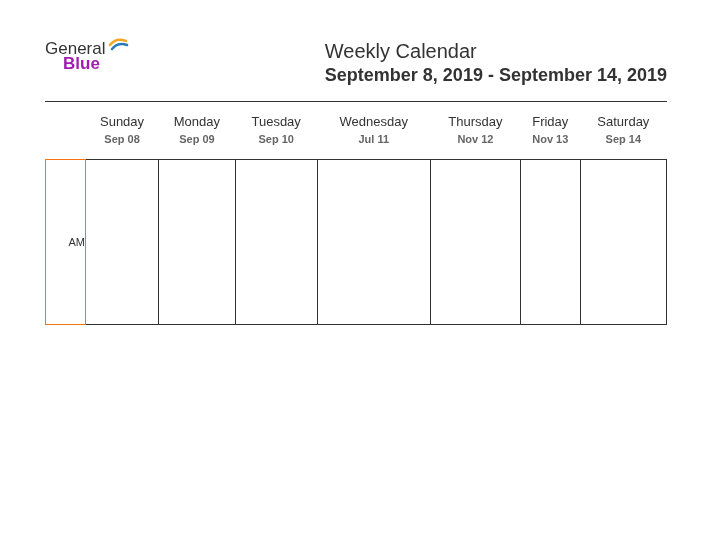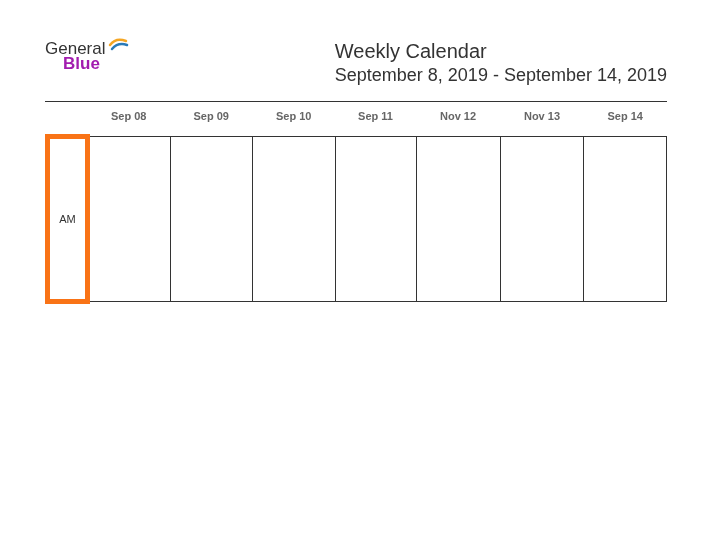--- a/index.html
+++ b/index.html
@@ -45,21 +45,21 @@
       text-align: left;
     }
     .title {
       font-size: 20px;
       color: #333;
       font-weight: normal;
     }
     .subtitle {
       font-size: 18px;
       color: #333;
-      font-weight: normal;
+      font-weight: bold;
       margin-top: 2px;
     }
     .divider {
       border: none;
       border-top: 1px solid #333;
       margin-bottom: 8px;
     }
     .calendar {
       width: 100%;
       border-collapse: collapse;
@@ -79,22 +79,22 @@
     }
     .time-col {
       width: 40px;
     }
     .day-col {
       width: calc((100% - 40px) / 7);
     }
     .time-label {
       font-size: 11px;
       color: #333;
-      text-align: center;
-      border: 5px solid #f97316;
+      text-align: right;
+      border: 1px solid #f97316;
       height: 165px;
       vertical-align: middle;
     }
     .cell {
       border: 1px solid #333;
       height: 165px;
     }
     .header-row th {
       border: none;
     }
@@ -130,24 +130,34 @@
       <col class="day-col">
       <col class="day-col">
       <col class="day-col">
     <col class="day-col">
       <col class="day-col">
       <col class="day-col">
   </colgroup>
   <thead>
     <tr class="header-row">
       <th></th>
+      <th class="day-header">Sunday</th>
+      <th class="day-header">Monday</th>
+      <th class="day-header">Tuesday</th>
+      <th class="day-header">Wednesday</th>
+      <th class="day-header">Thursday</th>
+      <th class="day-header">Friday</th>
+      <th class="day-header">Saturday</th>
+    </tr>
+    <tr class="header-row">
+      <th></th>
       <th class="day-date">Sep 08</th>
       <th class="day-date">Sep 09</th>
       <th class="day-date">Sep 10</th>
-      <th class="day-date">Sep 11</th>
+      <th class="day-date">Jul 11</th>
       <th class="day-date">Nov 12</th>
       <th class="day-date">Nov 13</th>
       <th class="day-date">Sep 14</th>
     </tr>
   </thead>
   <tbody>
     <tr>
       <td class="time-label">AM</td>
       <td class="cell"></td>
       <td class="cell"></td>

